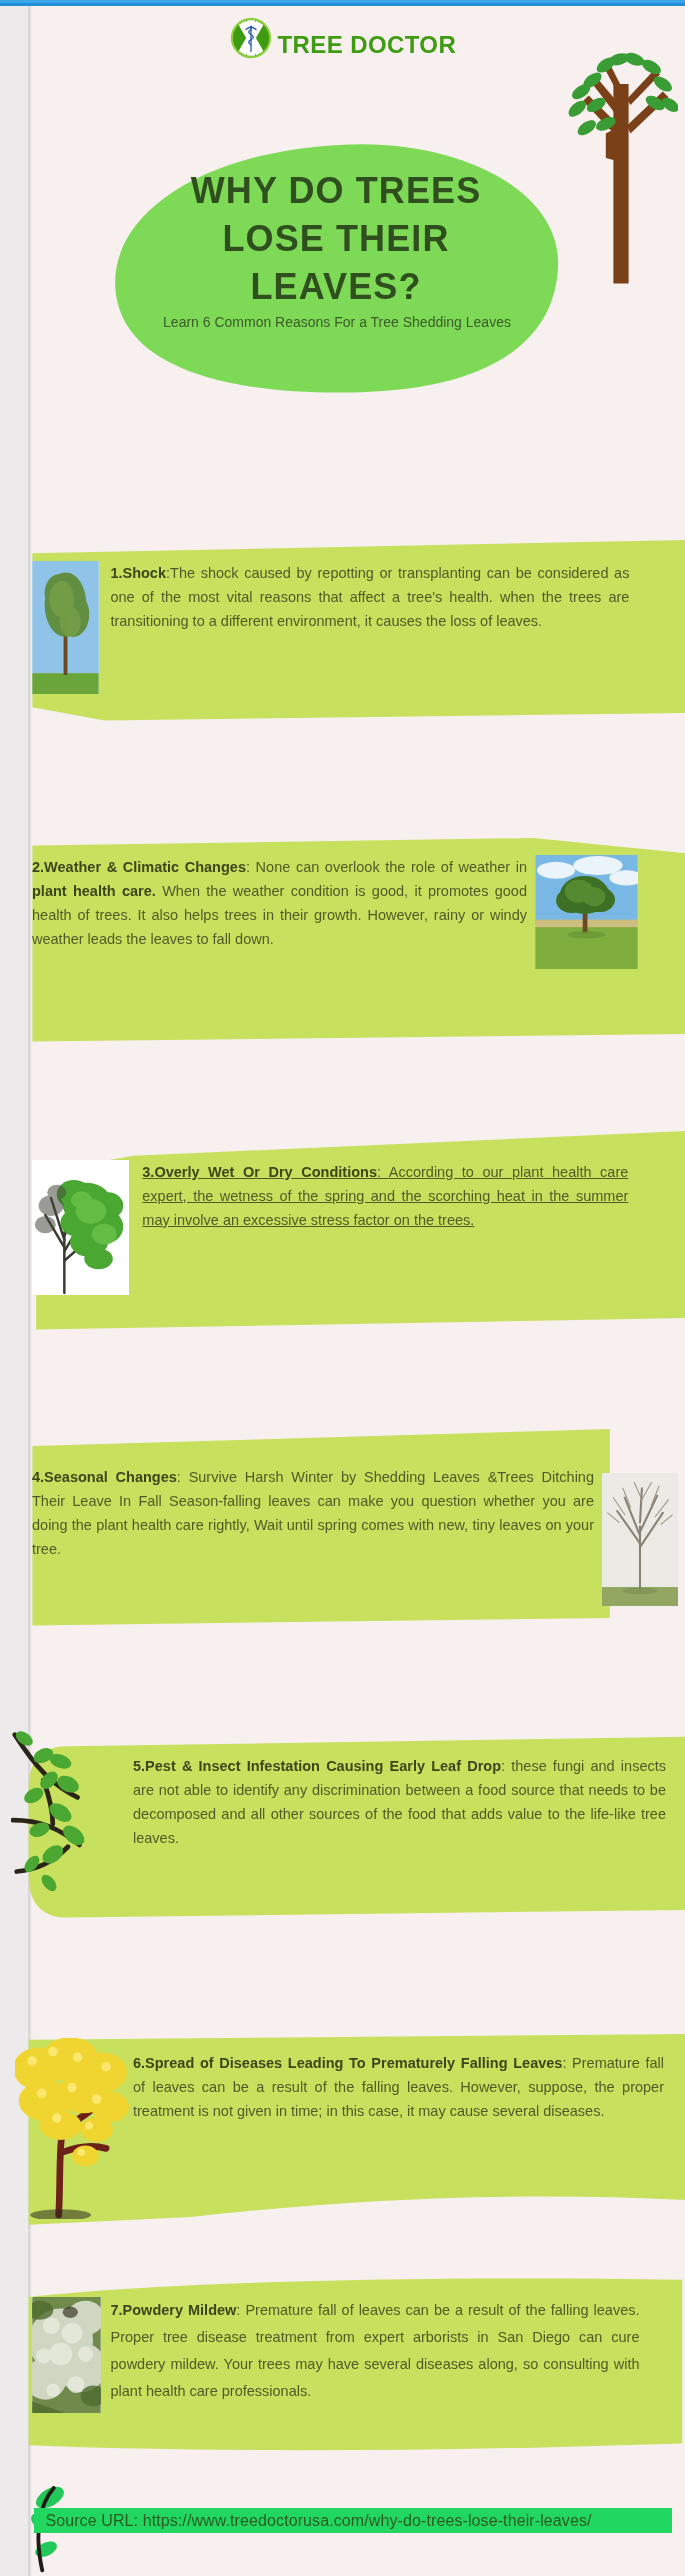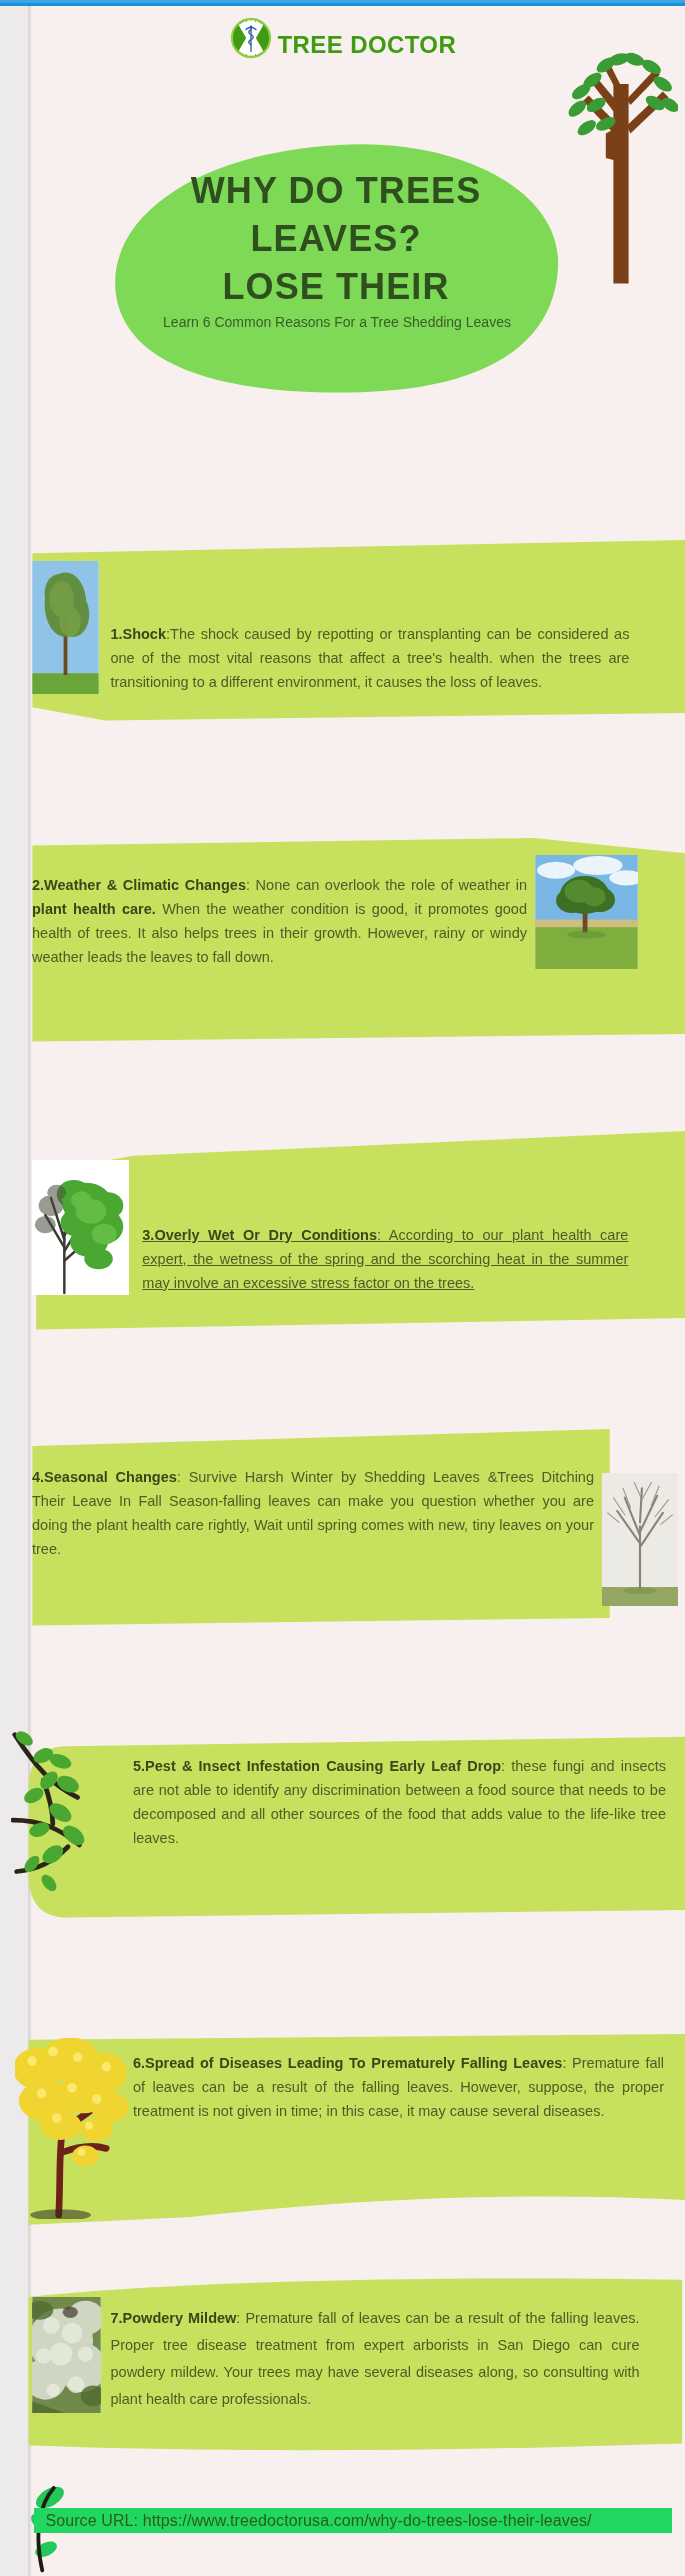--- a/index.html
+++ b/index.html
@@ -119,21 +119,21 @@
     position: absolute;
     top: 0; left: 0;
     width: 686px;
     height: 100%;
     display: block;
   }
 
   .band-body {
     position: relative;
     display: flex;
-    align-items: flex-end;
+    align-items: flex-start;
   }
 
   .para {
     color: #4e5d27;
     font-size: 14.5px;
     line-height: 24px;
     text-align: justify;
     text-justify: inter-word;
   }
   .para b { color: #39471a; font-weight: bold; }
@@ -226,22 +226,22 @@
   </span>
 
   <div class="title-blob">
     <svg viewBox="0 0 470 265" preserveAspectRatio="none">
       <path d="M238 2 C360 -6 470 48 468 128 C466 206 400 258 262 262 C120 266 14 236 4 158 C-6 78 90 10 238 2 Z" fill="#7ed957"></path>
     </svg>
   </div>
 
   <div class="title-text">
     <span class="tl">WHY DO TREES</span>
+    <span class="tl">LOSE THEIR</span>
     <span class="tl">LEAVES?</span>
-    <span class="tl">LOSE THEIR</span>
   </div>
 
   <div class="subtitle">Learn 6 Common Reasons For a Tree Shedding Leaves</div>
 
   <div class="band" style="top:540px; height:190px;">
     <svg class="band-shape" viewBox="0 0 720 200" preserveAspectRatio="none">
       <path d="M34 14 L720 0 L720 182 L110 190 L34 176 Z" fill="#c7e05e"></path>
     </svg>
     <div class="band-body" style="padding:21px 17px 0 32px;">
       <span class="thumb">

